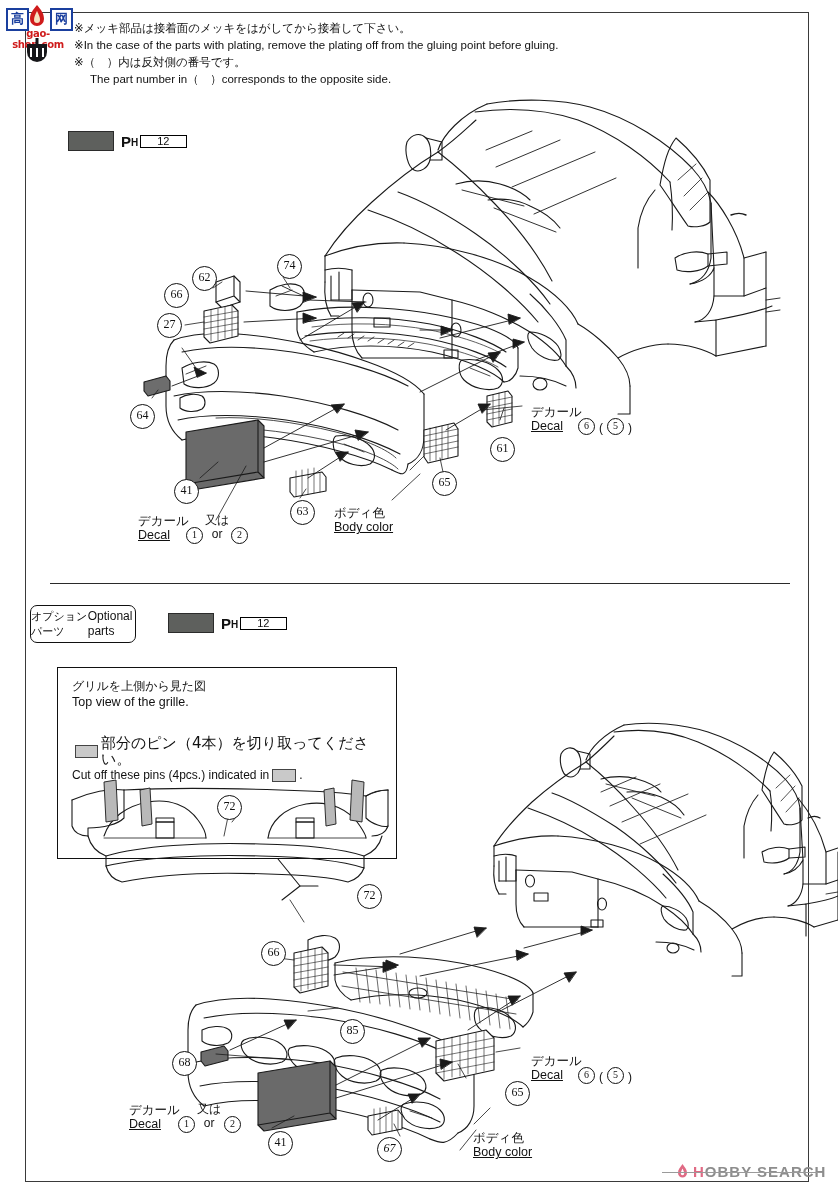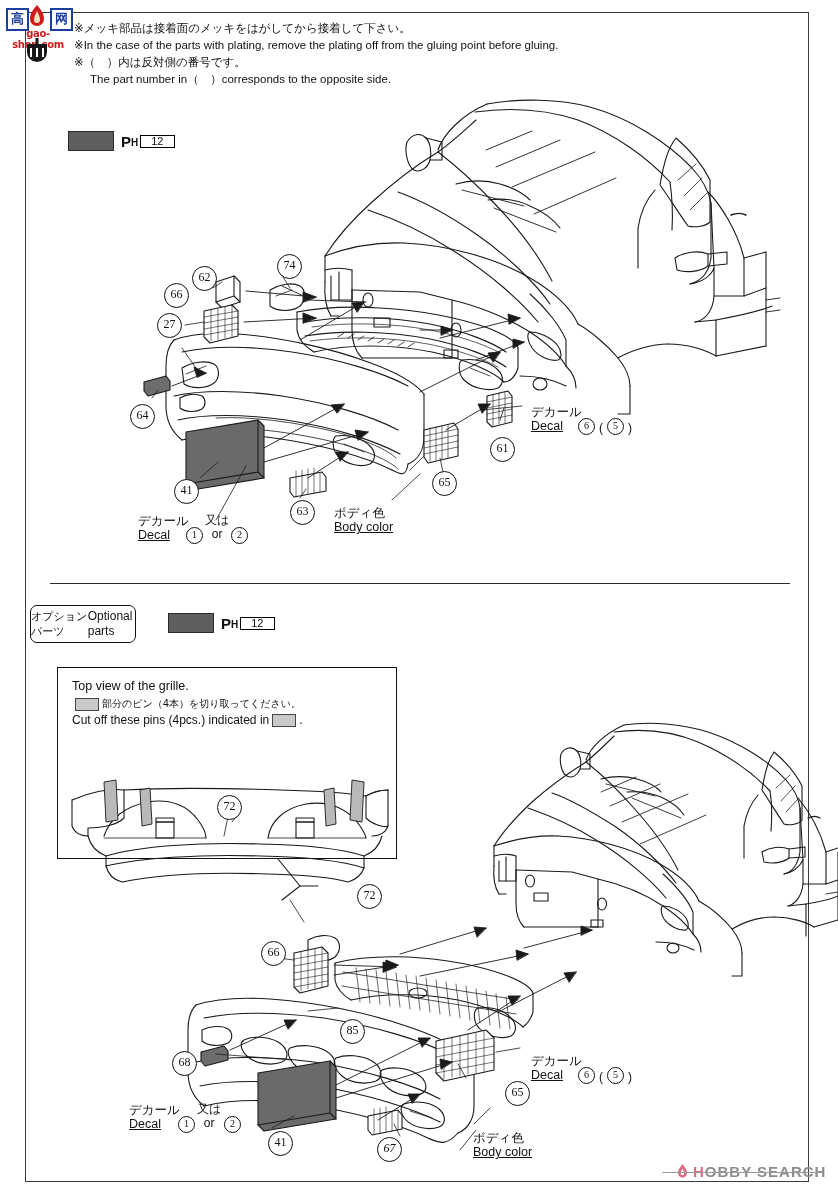--- a/index.html
+++ b/index.html
@@ -38,21 +38,21 @@
   #notes .ln{font-size:11.5px;line-height:17px;white-space:nowrap;}
   #notes .ln.jp{font-family:"DejaVu Sans",sans-serif;font-size:11.5px;}
   #notes .ln.ind{padding-left:16px;}
   
   .paint-row{position:absolute;display:flex;align-items:center;gap:7px;}
   .paint-chip{width:44px;height:18px;background:#5e605d;border:1px solid #2b2b2b;}
   .paint-code{display:flex;align-items:flex-end;font-weight:bold;font-size:13px;}
   .paint-code .p{font-size:15px;line-height:13px;}
   .paint-code .h{font-size:10px;line-height:11px;}
   .paint-code .num{
-    border:1.2px solid #000;font-size:11px;line-height:11px;padding:0 10px;
+    border:1.2px solid #000;font-size:11px;line-height:11px;padding:0 16px;
     margin-left:2px;font-weight:normal;
   }
   
   #divider{position:absolute;left:50px;top:583px;width:740px;height:0;
     border-top:1.6px solid #2a2a2a;}
   
   #optional-badge{
     position:absolute;left:30px;top:605px;width:106px;height:38px;
     border:1.4px solid #111;border-radius:7px;box-sizing:border-box;
     display:flex;flex-direction:row;align-items:center;justify-content:center;
@@ -61,22 +61,22 @@
   #optional-badge .jp{font-family:"DejaVu Sans",sans-serif;font-size:11px;}
   #optional-badge .en{font-size:12px;}
   
   #grille-box{
     position:absolute;left:57px;top:667px;width:340px;height:192px;
     border:1.4px solid #111;box-sizing:border-box;background:#fff;
   }
   #grille-box .txt{position:absolute;left:14px;top:10px;width:312px;}
   #grille-box .t1{font-family:"DejaVu Sans",sans-serif;font-size:12px;line-height:16px;}
   #grille-box .t2{font-size:12.5px;line-height:16px;}
-  #grille-box .t3{font-family:"DejaVu Sans",sans-serif;font-size:10px;line-height:16px;
-    display:flex;align-items:center;margin-top:2px;}
+  #grille-box .t3{font-family:"DejaVu Sans",sans-serif;font-size:15px;line-height:16px;
+    display:flex;align-items:center;margin-top:25px;}
   #grille-box .t4{font-size:12px;line-height:16px;display:flex;align-items:center;}
   .minichip{display:inline-block;width:22px;height:11px;background:#c9c9c9;
     border:1px solid #444;margin:0 3px;}
   
   .callout{
     position:absolute;width:23px;height:23px;border:1.4px solid #111;border-radius:50%;
     background:#fff;font-size:12px;line-height:21px;text-align:center;
     font-family:"Liberation Serif",serif;font-weight:normal;
   }
   
@@ -403,20 +403,21 @@
   <div class="paint-chip"></div>
   <div class="paint-code">
     <span class="p">P</span>
     <span class="h">H</span>
     <span class="num">12</span>
   </div>
 </div>
 
 <div id="grille-box">
   <div class="txt">
+    <div class="t1">グリルを上側から見た図</div>
     <div class="t2">Top view of the grille.</div>
     <div class="t3">
       <span class="minichip"></span>
       <span>部分のピン（4本）を切り取ってください。</span>
     </div>
     <div class="t4">
       <span>Cut off these pins (4pcs.) indicated in</span>
       <span class="minichip"></span>
       <span>.</span>
     </div>

